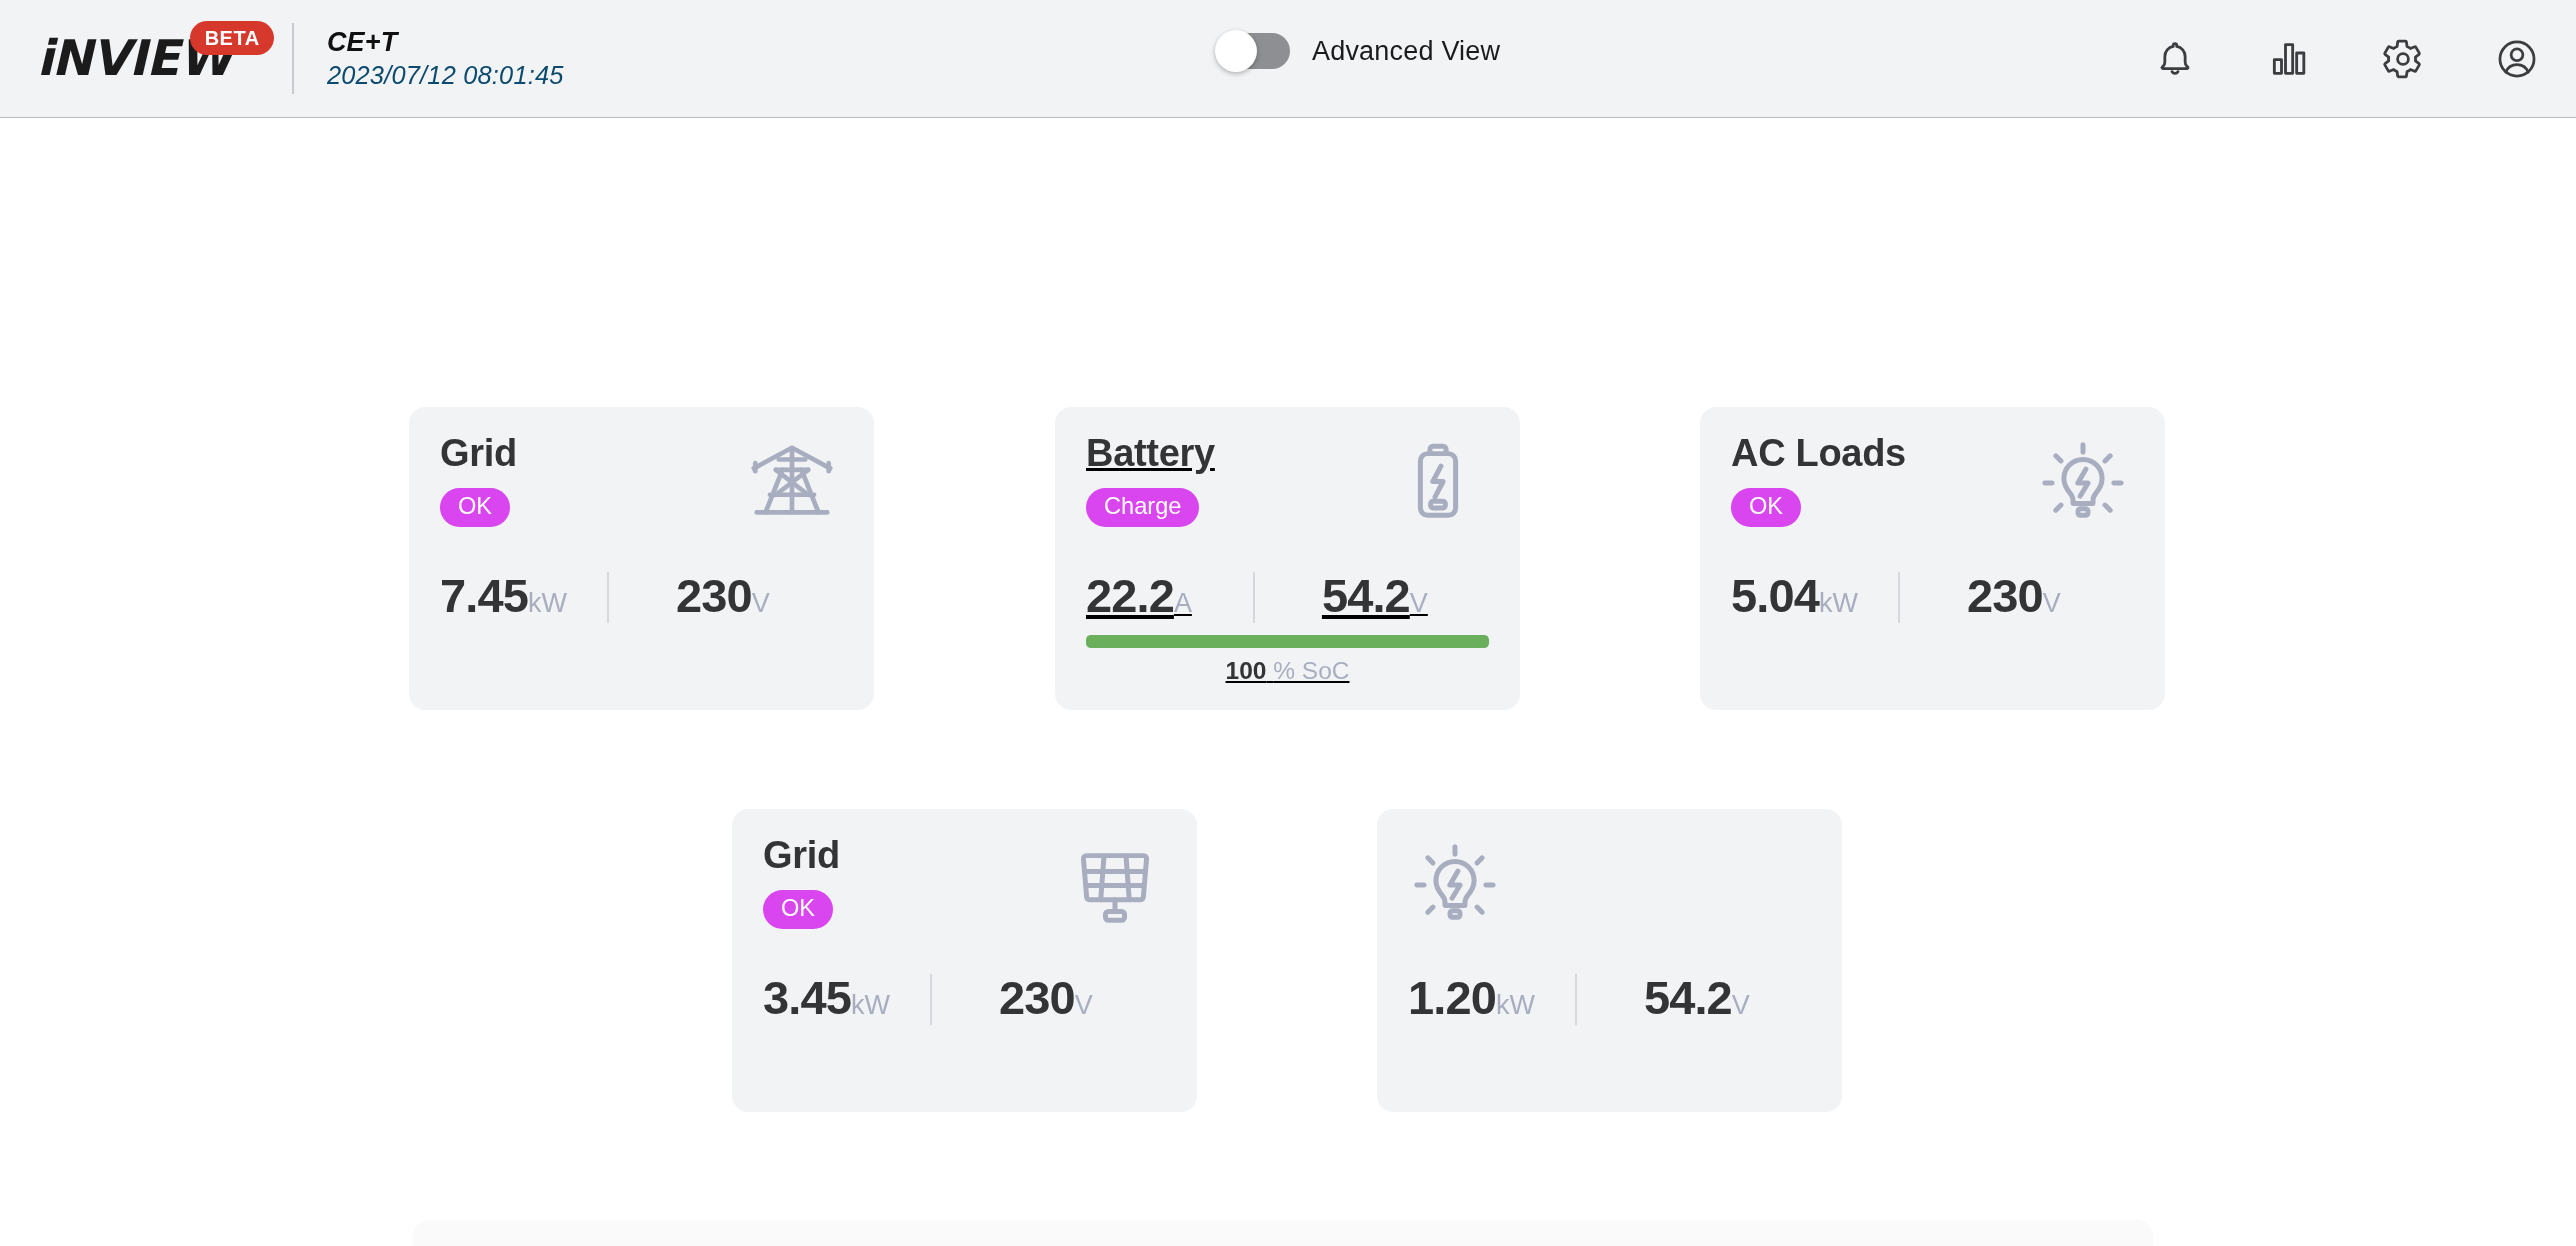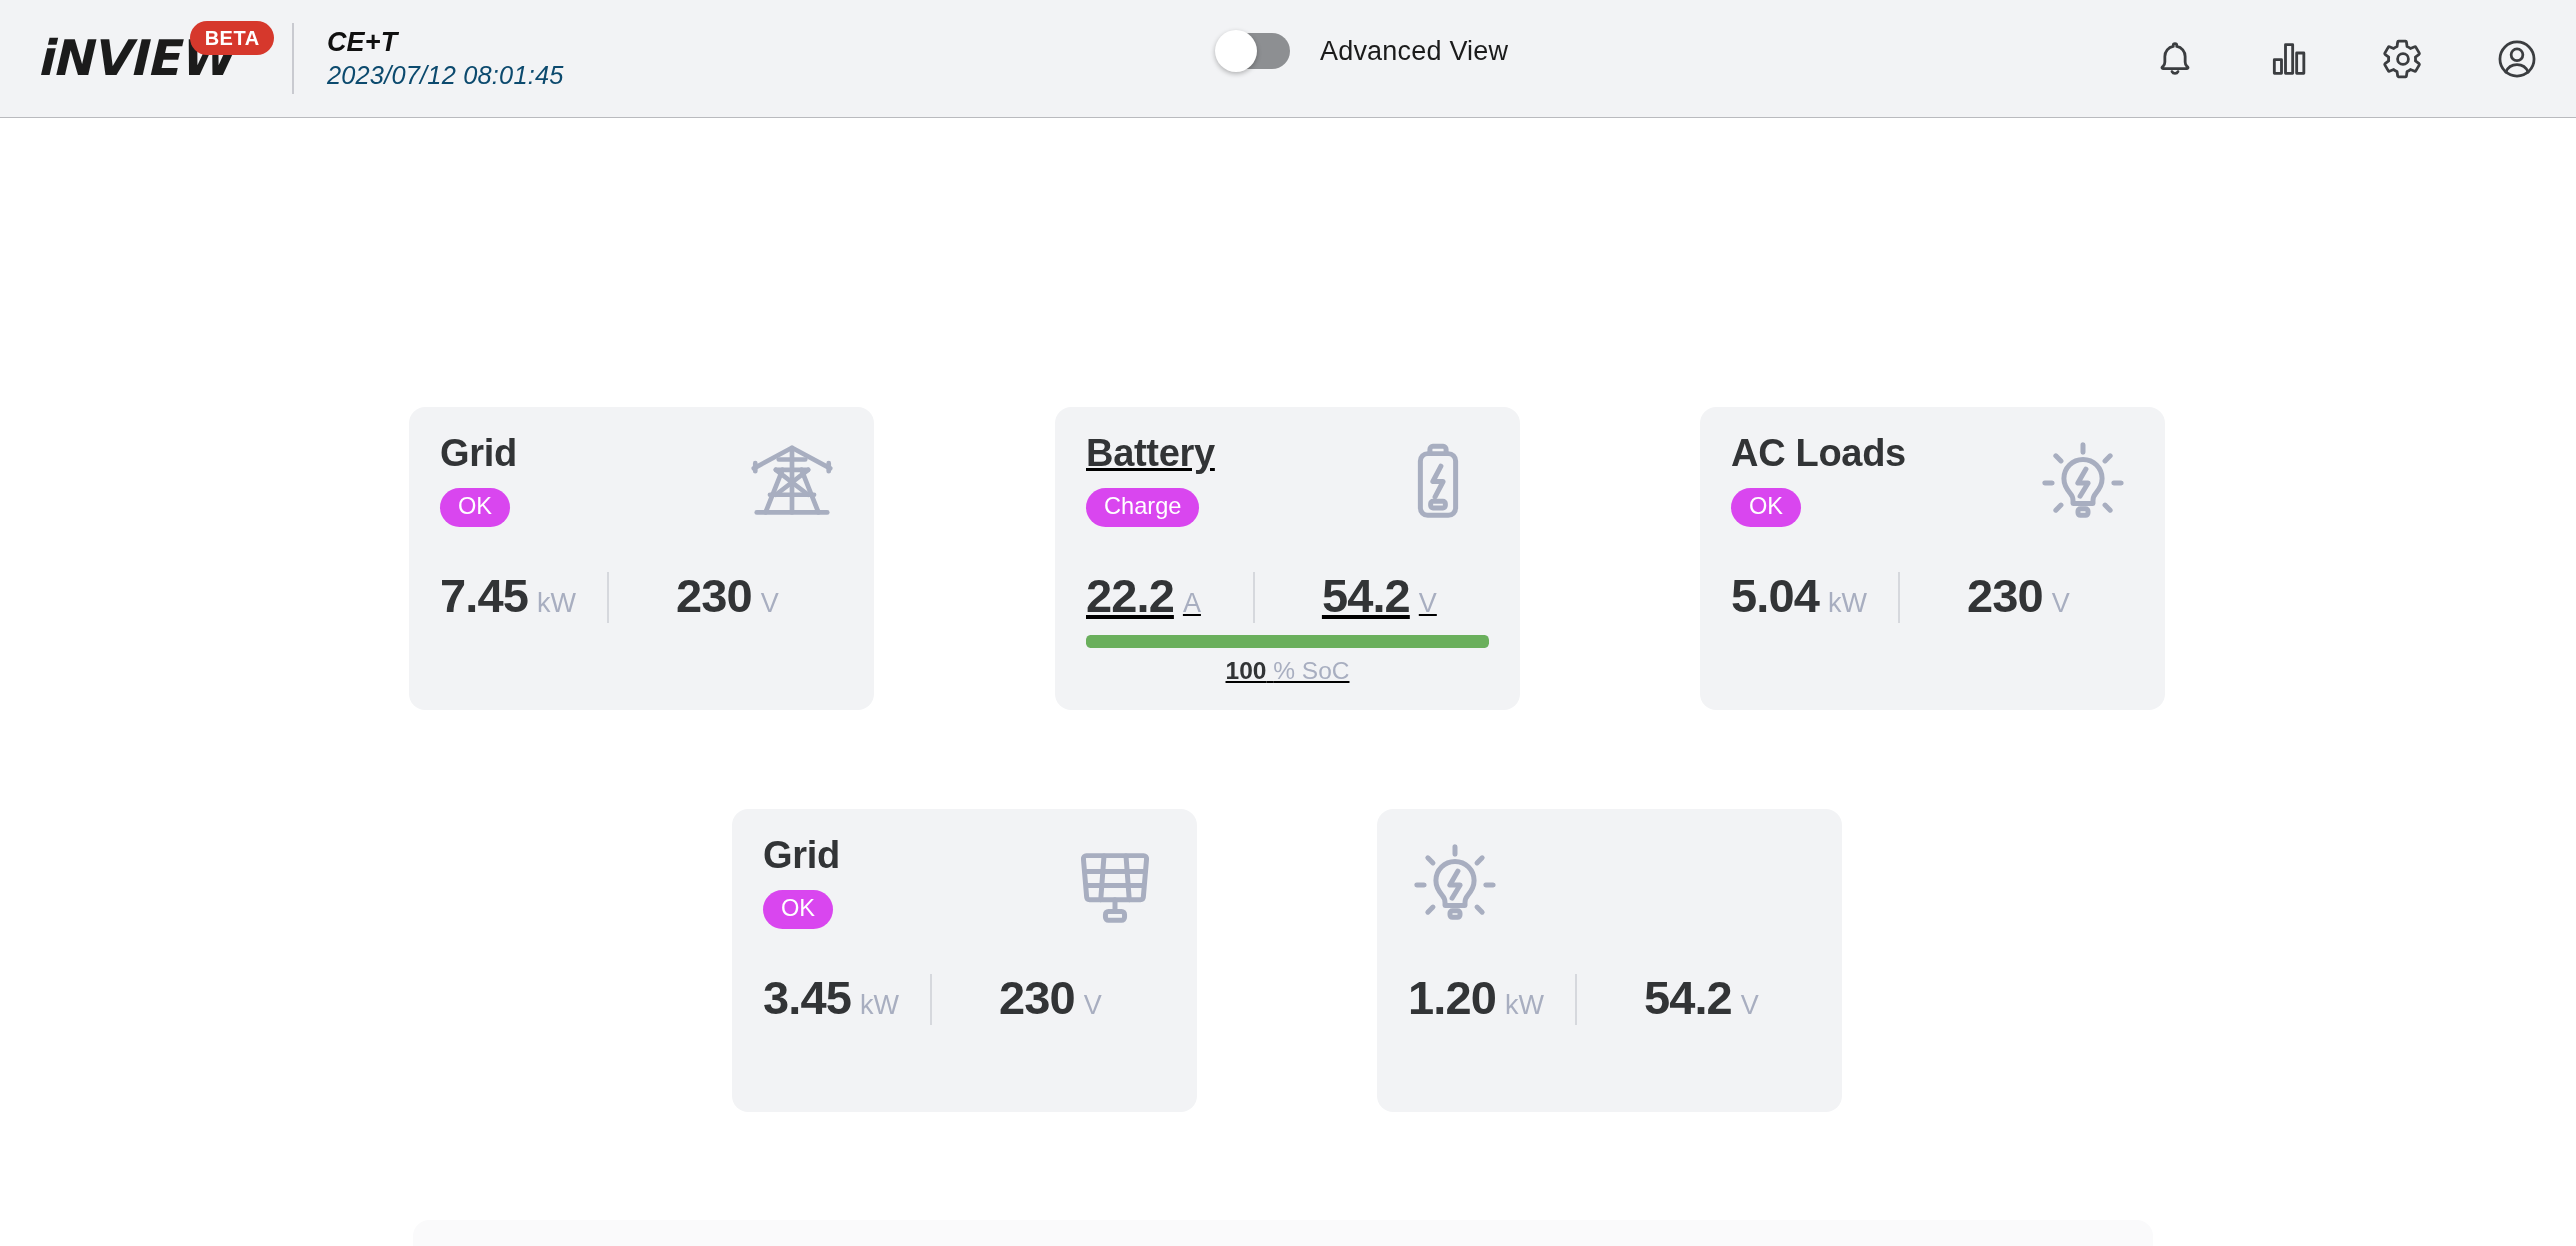--- a/index.html
+++ b/index.html
@@ -97,21 +97,20 @@
     height: 42px;
     border-radius: 50%;
     background: #ffffff;
     box-shadow: 0 1.8px 5.4px rgba(0,0,0,0.28);
   }
   .adv-label {
     font-size: 27px;
     color: #1b1b1b;
     font-weight: 400;
     letter-spacing: 0.2px;
-    margin-left: 8px;
   }
 
   .header-icons {
     position: absolute;
     right: 36px;
     top: 0;
     height: 118px;
     display: flex;
     align-items: center;
     gap: 67px;
@@ -172,21 +171,20 @@
 
   .metrics {
     margin-top: 42px;
     display: flex;
     align-items: baseline;
   }
   .metric {
     flex: 1 1 0;
     display: flex;
     align-items: baseline;
-    gap: 9px;
   }
   .metric.right { justify-content: flex-start; padding-left: 31px; margin-left: 36px; }
   .metric-value {
     font-size: 47px;
     font-weight: 700;
     color: #323436;
     letter-spacing: -0.9px;
     line-height: 1;
   }
   .metric-unit {

